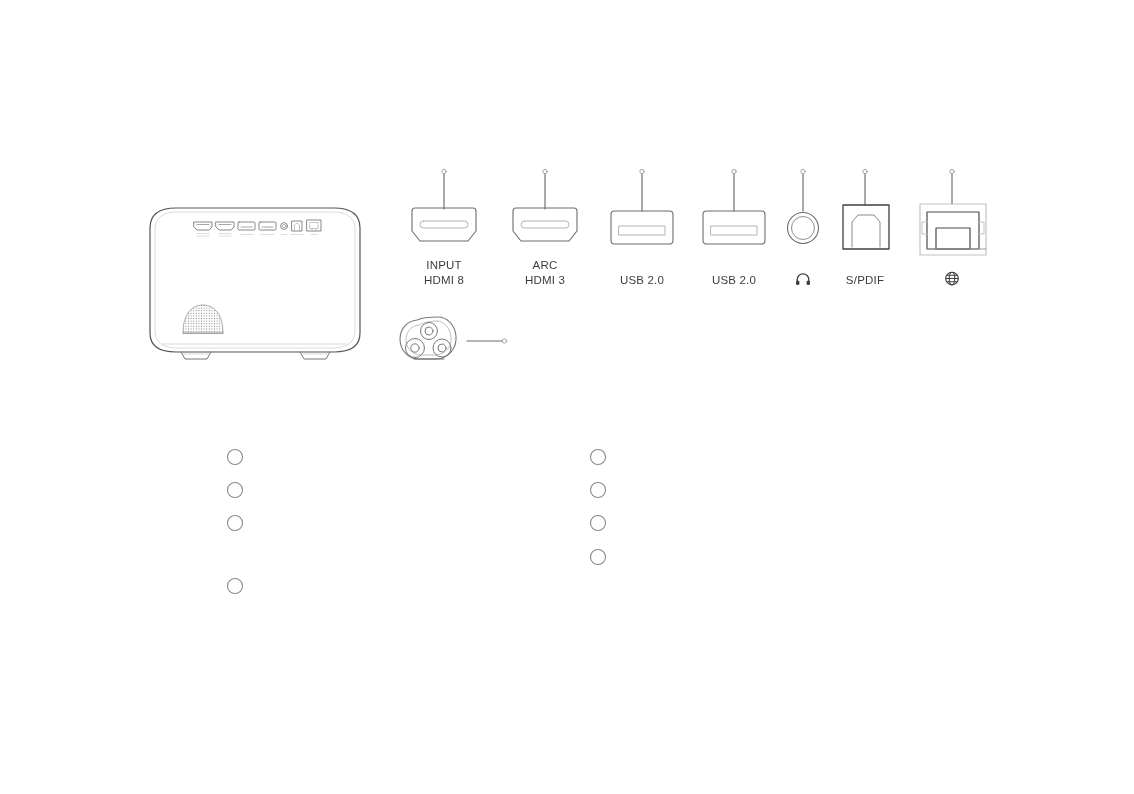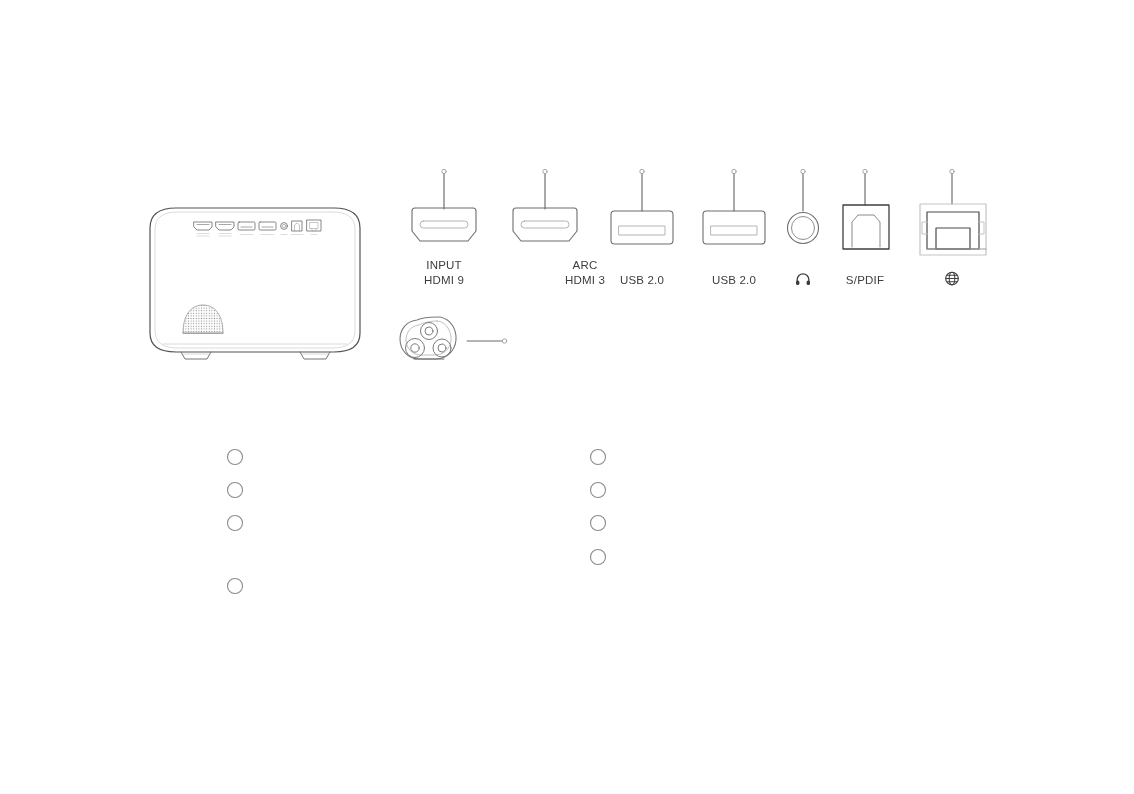--- a/index.html
+++ b/index.html
@@ -253,24 +253,24 @@
         <circle cx="598" cy="557" r="7.5"></circle>
       </g>
 
     </g>
   </svg>
 
   <div class="layer" style="pointer-events:none;">
 
     <div class="port-label" style="left:444px; top:258px;">
       <span>INPUT</span>
-      <span class="sub">HDMI 9</span>
-    </div>
-
-    <div class="port-label" style="left:545px; top:258px;margin-left:40px;">
+      <span class="sub">HDMI 8</span>
+    </div>
+
+    <div class="port-label" style="left:545px; top:258px;">
       <span>ARC</span>
       <span class="sub">HDMI 3</span>
     </div>
 
     <div class="port-label" style="left:642px; top:273px;">
       <span class="sub">USB 2.0</span>
     </div>
 
     <div class="port-label" style="left:734px; top:273px;">
       <span class="sub">USB 2.0</span>

